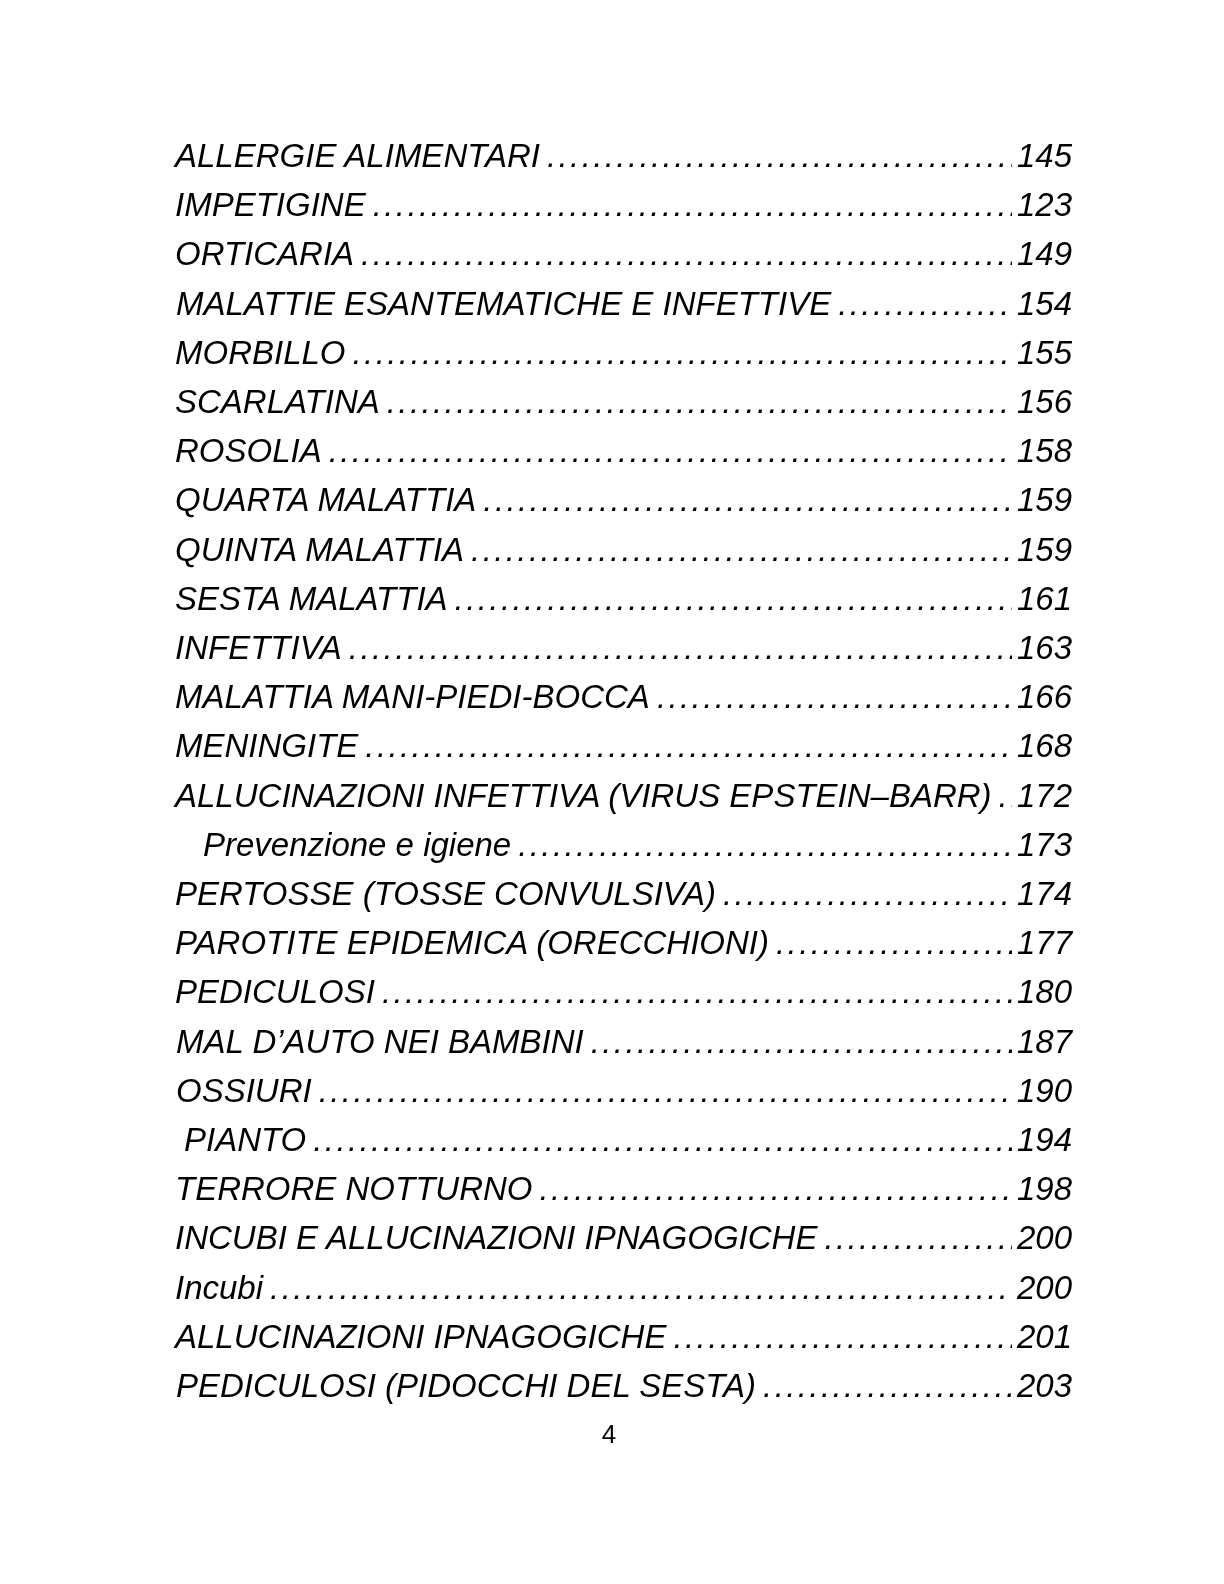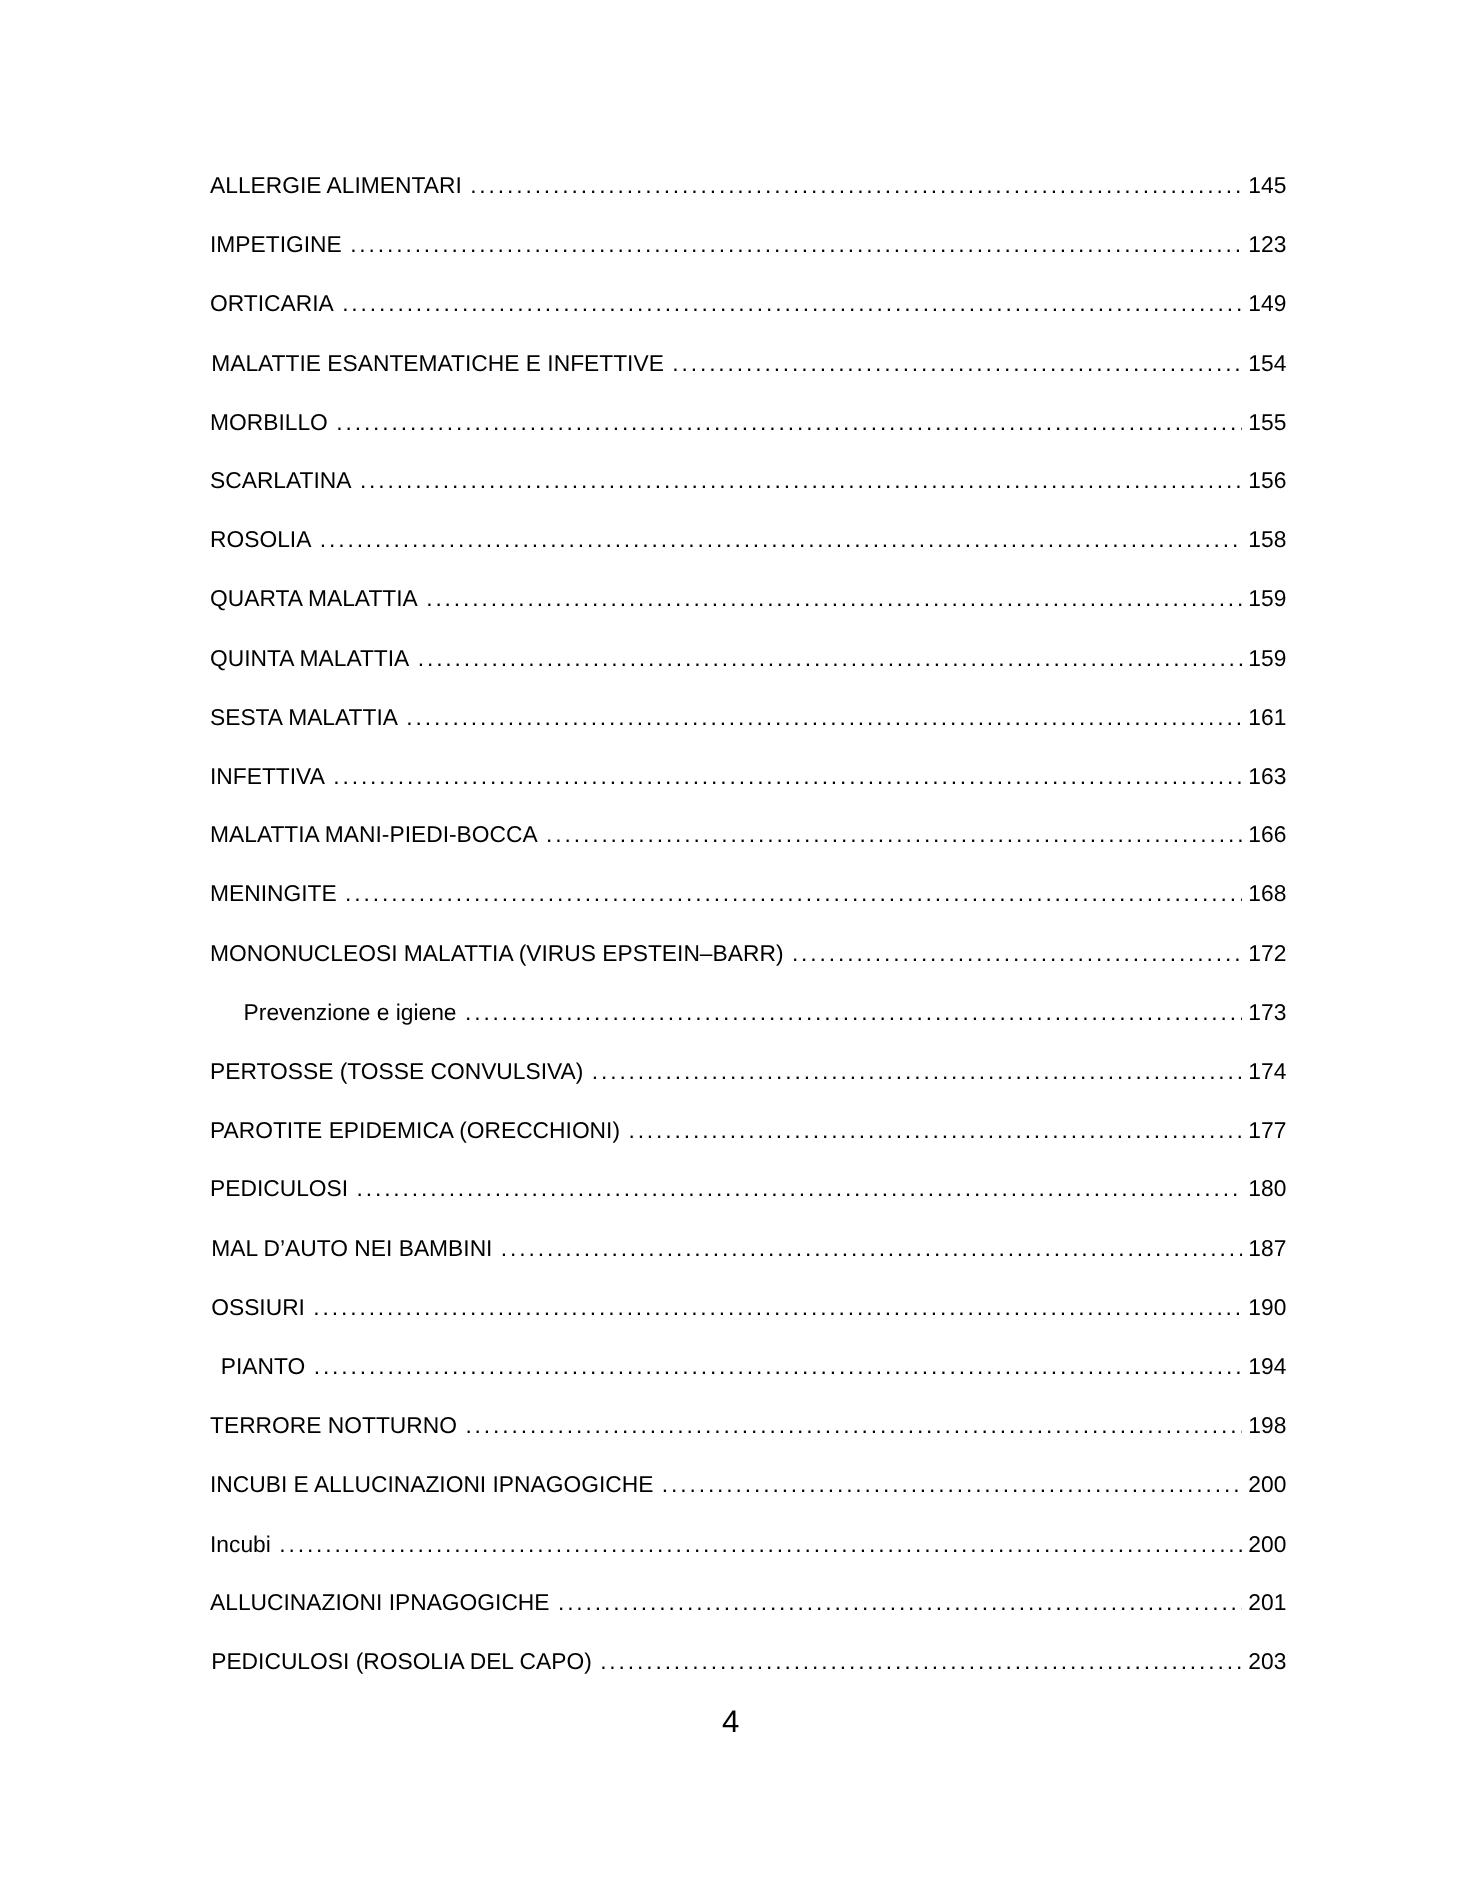--- a/index.html
+++ b/index.html
@@ -20,23 +20,24 @@
     height: 1584px;
     background: #ffffff;
     padding: 131px 152px 0 146px;
   }
   .toc {
     width: 100%;
   }
   .toc-row {
     display: flex;
     align-items: flex-end;
-    font-size: 19px;
+    font-size: 33px;
     line-height: 49.2px;
     white-space: nowrap;
+    font-style: italic;
   }
   .toc-row.level-0 { padding-left: 0; margin-left: 30px; }
   .toc-row.level-1 { padding-left: 29px; }
   .toc-row.level-2 { padding-left: 57px; }
   .toc-row.extra-indent { padding-left: 8px; }
   .toc-label {
     white-space: nowrap;
     flex: 0 0 auto;
   }
   .toc-leader {
@@ -139,21 +140,21 @@
       <span class="toc-page">166</span>
     </div>
 
     <div class="toc-row level-1">
       <span class="toc-label">MENINGITE</span>
       <span class="toc-leader"></span>
       <span class="toc-page">168</span>
     </div>
 
     <div class="toc-row level-1">
-      <span class="toc-label">MONONUCLEOSI MALATTIA (VIRUS EPSTEIN–BARR)</span>
+      <span class="toc-label">ALLUCINAZIONI INFETTIVA (VIRUS EPSTEIN–BARR)</span>
       <span class="toc-leader"></span>
       <span class="toc-page">172</span>
     </div>
 
     <div class="toc-row level-2">
       <span class="toc-label">Prevenzione e igiene</span>
       <span class="toc-leader"></span>
       <span class="toc-page">173</span>
     </div>
 
@@ -211,21 +212,21 @@
       <span class="toc-page">200</span>
     </div>
 
     <div class="toc-row level-1">
       <span class="toc-label">ALLUCINAZIONI IPNAGOGICHE</span>
       <span class="toc-leader"></span>
       <span class="toc-page">201</span>
     </div>
 
     <div class="toc-row level-0">
-      <span class="toc-label">PEDICULOSI (ROSOLIA DEL CAPO)</span>
+      <span class="toc-label">PEDICULOSI (PIDOCCHI DEL SESTA)</span>
       <span class="toc-leader"></span>
       <span class="toc-page">203</span>
     </div>
   </div>
 
   <div class="footer">
     <span>4</span>
   </div>
 
 </div>

